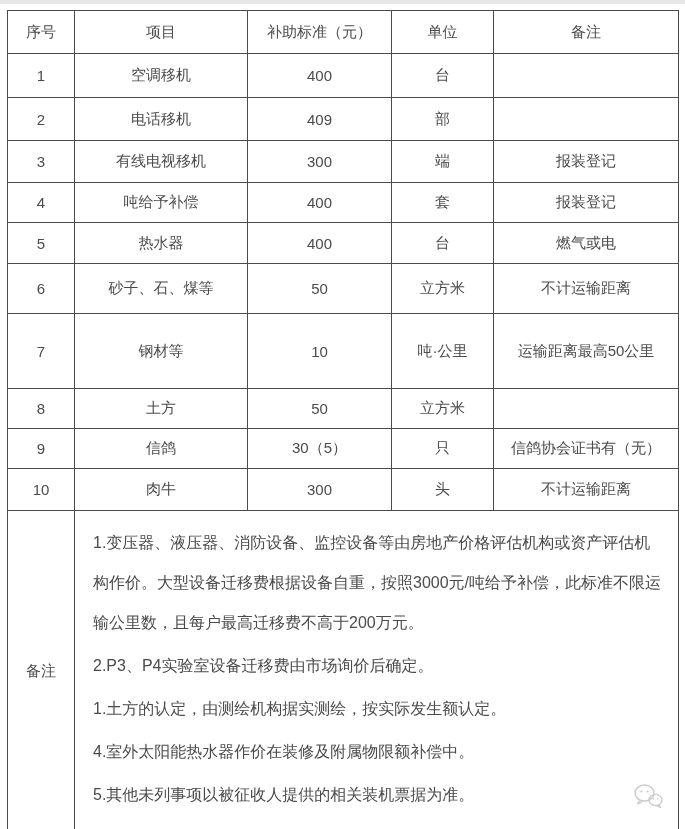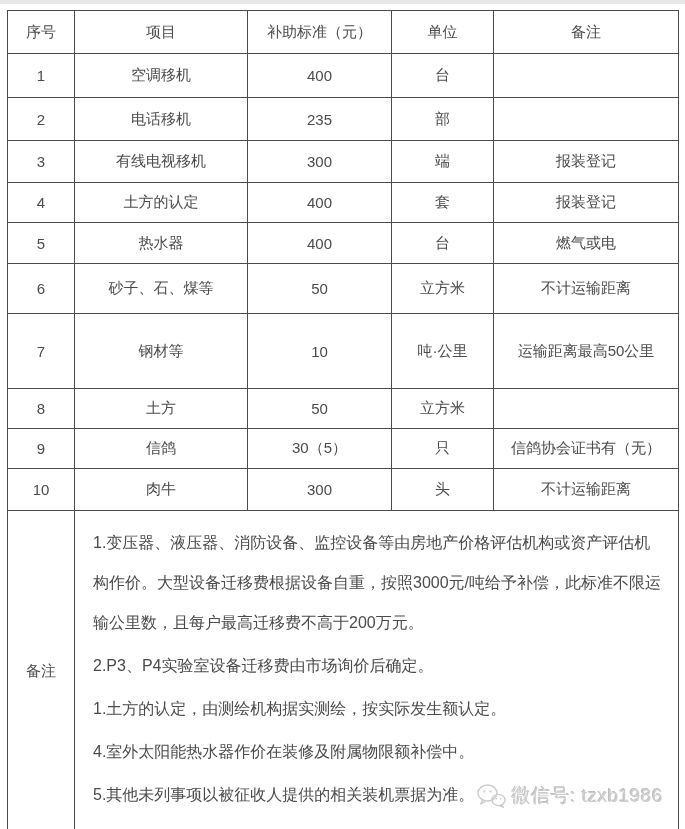--- a/index.html
+++ b/index.html
@@ -94,36 +94,36 @@
     <td>1</td>
     <td>空调移机</td>
     <td>400</td>
     <td>台</td>
     <td></td>
   </tr>
 
   <tr>
     <td>2</td>
     <td>电话移机</td>
-    <td>235</td>
+    <td>409</td>
     <td>部</td>
     <td></td>
   </tr>
 
   <tr>
     <td>3</td>
     <td>有线电视移机</td>
     <td>300</td>
     <td>端</td>
     <td>报装登记</td>
   </tr>
 
   <tr>
     <td>4</td>
-    <td>土方的认定</td>
+    <td>吨给予补偿</td>
     <td>400</td>
     <td>套</td>
     <td>报装登记</td>
   </tr>
 
   <tr>
     <td>5</td>
     <td>热水器</td>
     <td>400</td>
     <td>台</td>
@@ -192,15 +192,14 @@
         <ellipse cx="22.5" cy="17" rx="6.5" ry="5.6"></ellipse>
         <path d="M25.8 21.6 L27.4 24.4 L23.6 22.6" stroke-linejoin="round"></path>
       </g>
       <g fill="#cccccc">
         <circle cx="8.3" cy="8.5" r="1.1"></circle>
         <circle cx="14.7" cy="8.5" r="1.1"></circle>
         <circle cx="20.3" cy="15.8" r="0.9"></circle>
         <circle cx="24.7" cy="15.8" r="0.9"></circle>
       </g>
     </svg>
-    <span>微信号: tzxb1986</span>
   </div>
 </div>
 
 </body></html>

